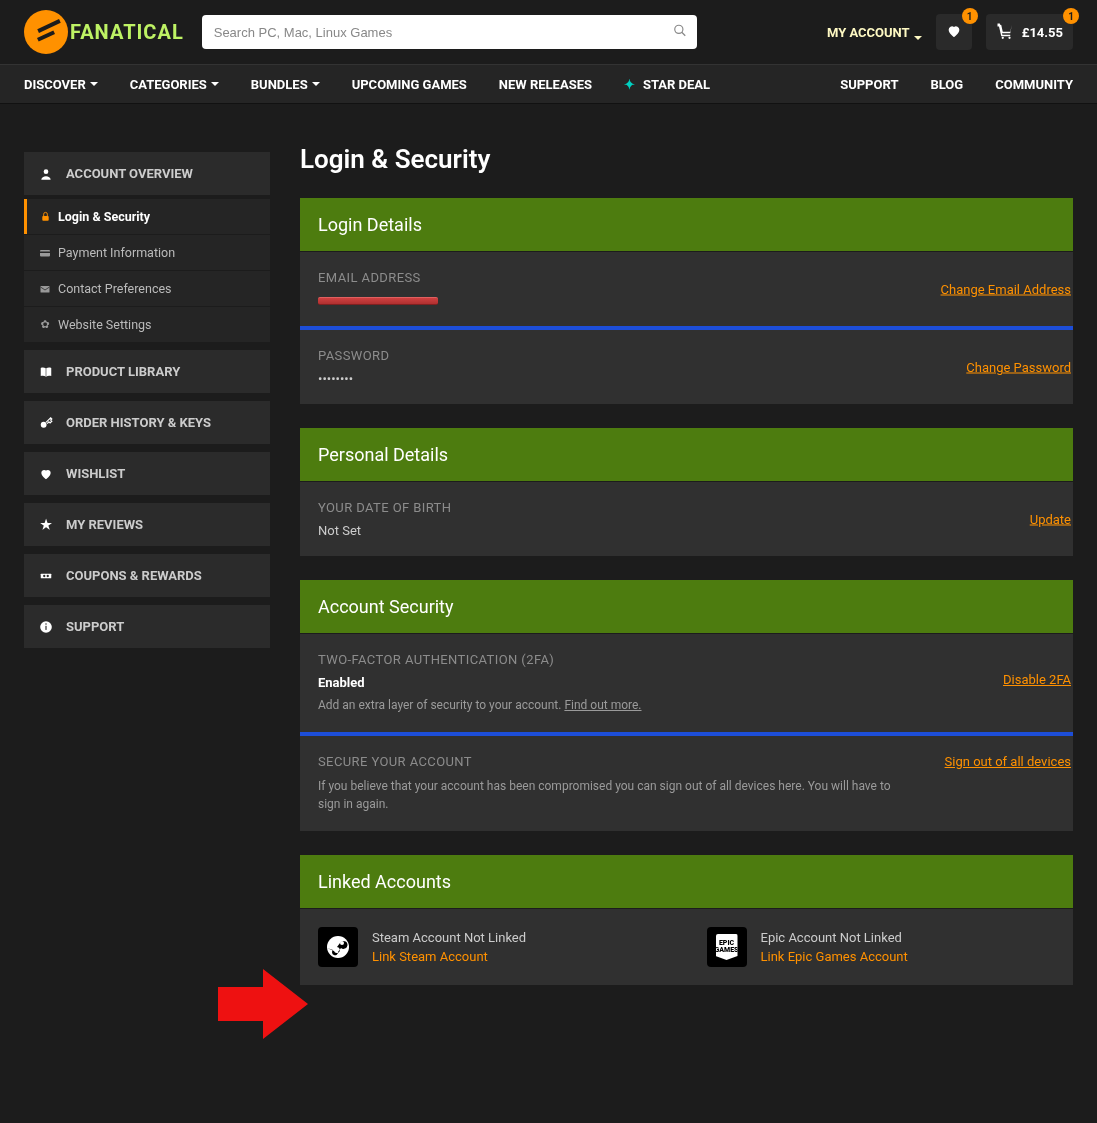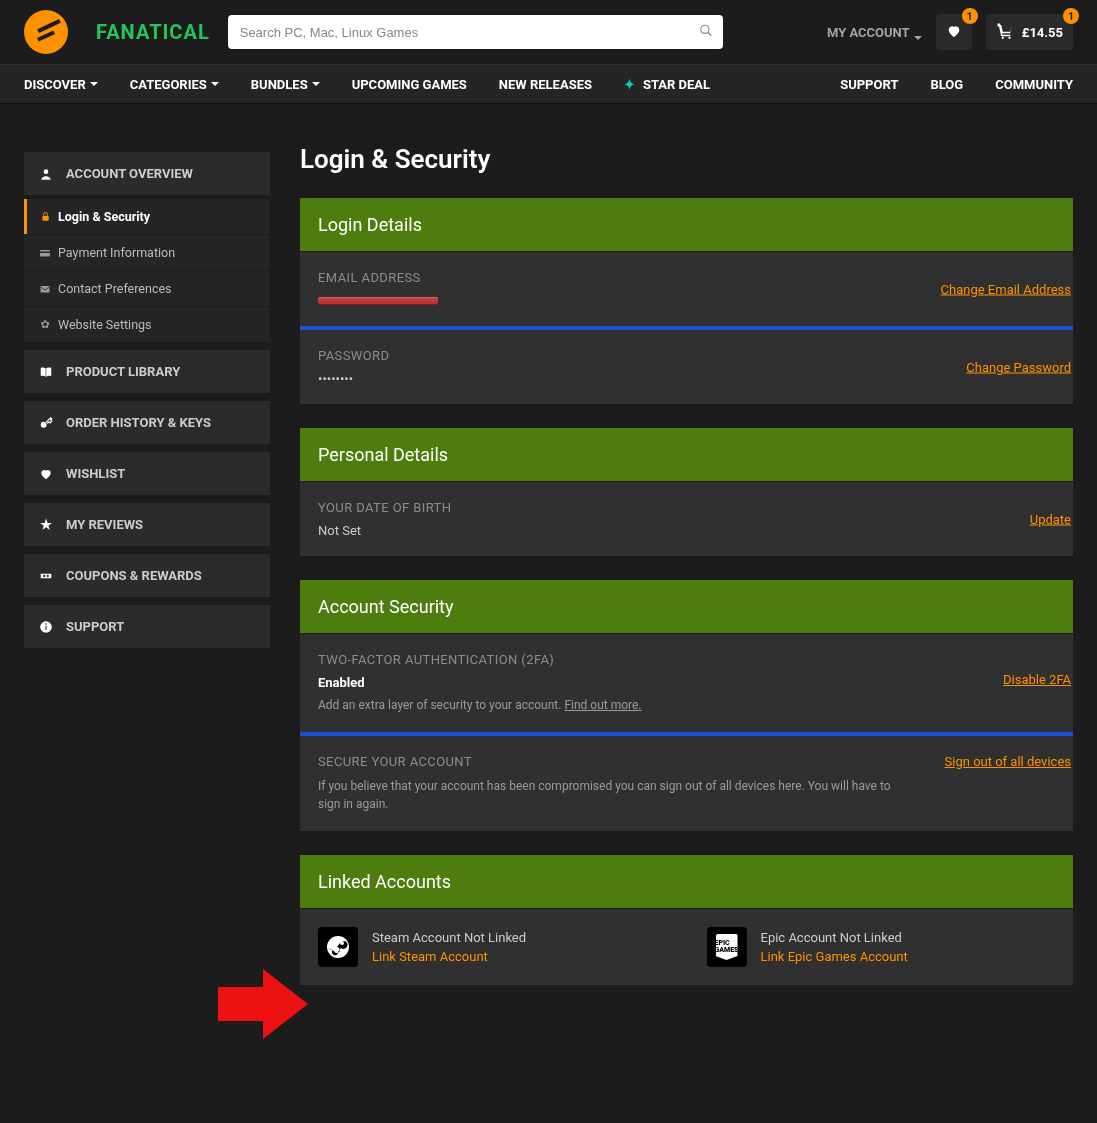--- a/index.html
+++ b/index.html
@@ -17,22 +17,22 @@
   .header {
     background: #1c1c1c;
     display: flex;
     align-items: center;
     padding: 10px 24px;
     gap: 18px;
   }
   .logo {
     display: flex;
     align-items: center;
-    gap: 28px;
-    color: #22c55e;
+    gap: 2px;
+    color: #bef264;
     font-weight: 700;
     font-size: 20px;
     letter-spacing: 1px;
   }
   .logo-icon {
     width: 44px;
     height: 44px;
     border-radius: 50%;
     background: #ff9100;
     position: relative;
@@ -86,21 +86,21 @@
     cursor: pointer;
     font-size: 14px;
   }
   .header-right {
     margin-left: auto;
     display: flex;
     align-items: center;
     gap: 14px;
   }
   .my-account {
-    color: #a3a3a3;
+    color: #fef9c3;
     font-weight: 700;
     font-size: 13px;
     display: flex;
     align-items: flex-end;
     gap: 4px;
   }
   .caret-down {
     width: 0; height: 0;
     border-left: 4px solid transparent;
     border-right: 4px solid transparent;
@@ -330,21 +330,21 @@
     pointer-events: none;
   }
 
   .rel { position: relative; }
   .epic-box {
     background:#fff; color:#000; width:22px; height:26px;
     display:flex; align-items:center; justify-content:center;
     font-size:7px; font-weight:900; border-radius:2px;
     clip-path: polygon(0 0, 100% 0, 100% 85%, 50% 100%, 0 85%);
     line-height: 1;
-    text-align: left;
+    text-align: center;
   }
 </style>
 </head>
 <body class="rel">
 
 <div class="header">
   <div class="logo">
     <span class="logo-icon"></span>
     <span>FANATICAL</span>
   </div>

